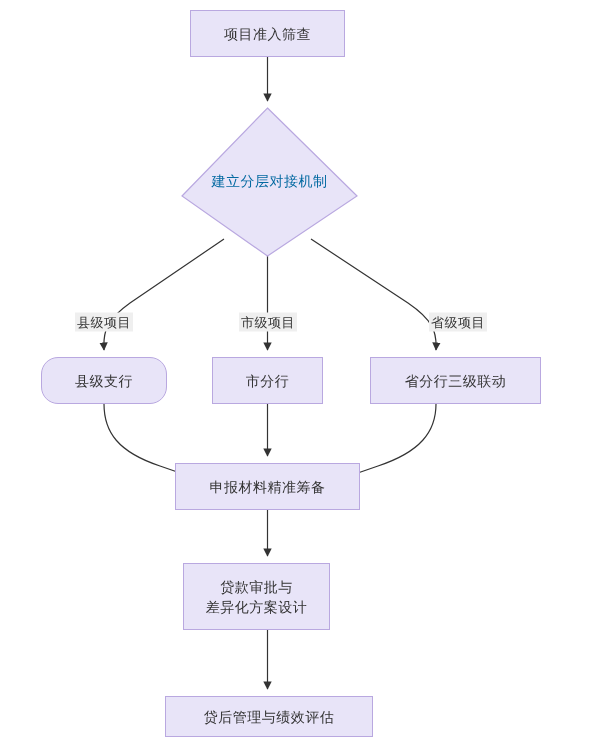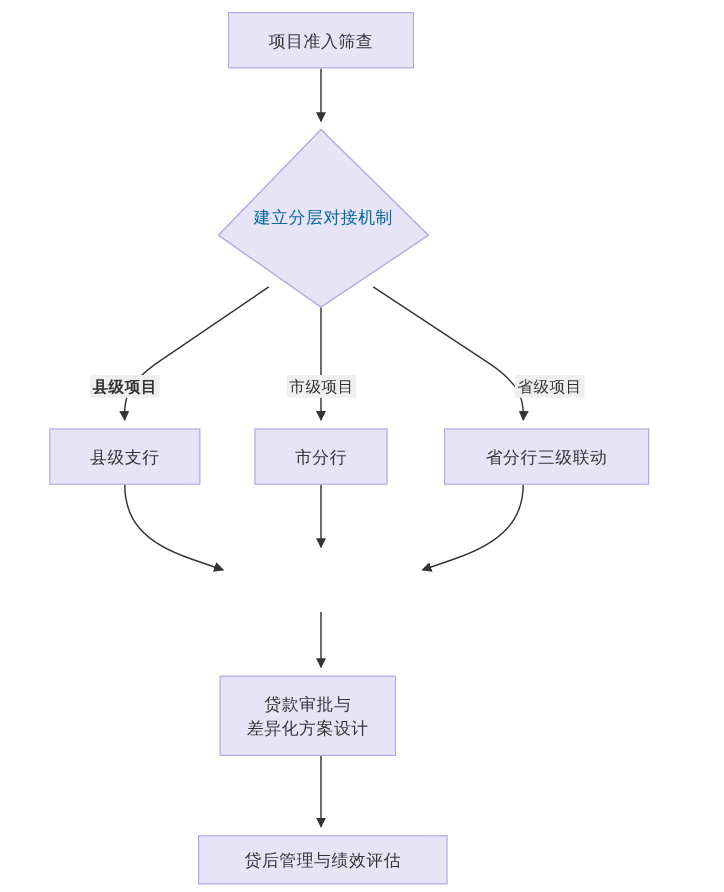--- a/index.html
+++ b/index.html
@@ -109,41 +109,44 @@
   </svg>
 
   <div class="node" style="left:190px; top:10px; width:155px; height:47px;">
     <span class="node-label">项目准入筛查</span>
   </div>
 
   <div class="diamond-wrap" style="left:182px; top:108px; width:175px; height:148px;">
     <div class="diamond-label">建立分层对接机制</div>
   </div>
 
-  <div class="node" style="left:41px; top:357px; width:126px; height:47px;">
+  <div class="node" style="left:41px; top:357px; width:126px; height:47px;border-radius:17px;">
     <span class="node-label">县级支行</span>
   </div>
 
   <div class="node" style="left:370px; top:357px; width:171px; height:47px;">
     <span class="node-label">省分行三级联动</span>
   </div>
 
   <div class="node" style="left:212px; top:357px; width:111px; height:47px;">
     <span class="node-label">市分行</span>
   </div>
 
+  <div class="node" style="left:175px; top:463px; width:185px; height:47px;">
+    <span class="node-label">申报材料精准筹备</span>
+  </div>
 
   <div class="node" style="left:183px; top:563px; width:147px; height:67px;">
     <span class="node-label">贷款审批与
 差异化方案设计</span>
   </div>
 
   <div class="node" style="left:165px; top:696px; width:208px; height:41px;">
     <span class="node-label">贷后管理与绩效评估</span>
   </div>
 
-  <div class="edge-label" style="left:104px; top:322px;font-weight:bold;">县级项目</div>
+  <div class="edge-label" style="left:104px; top:322px;">县级项目</div>
 
   <div class="edge-label" style="left:268px; top:322px;">市级项目</div>
 
   <div class="edge-label" style="left:458px; top:322px;text-align:center;">省级项目</div>
 
 </div>
 
 </body></html>

